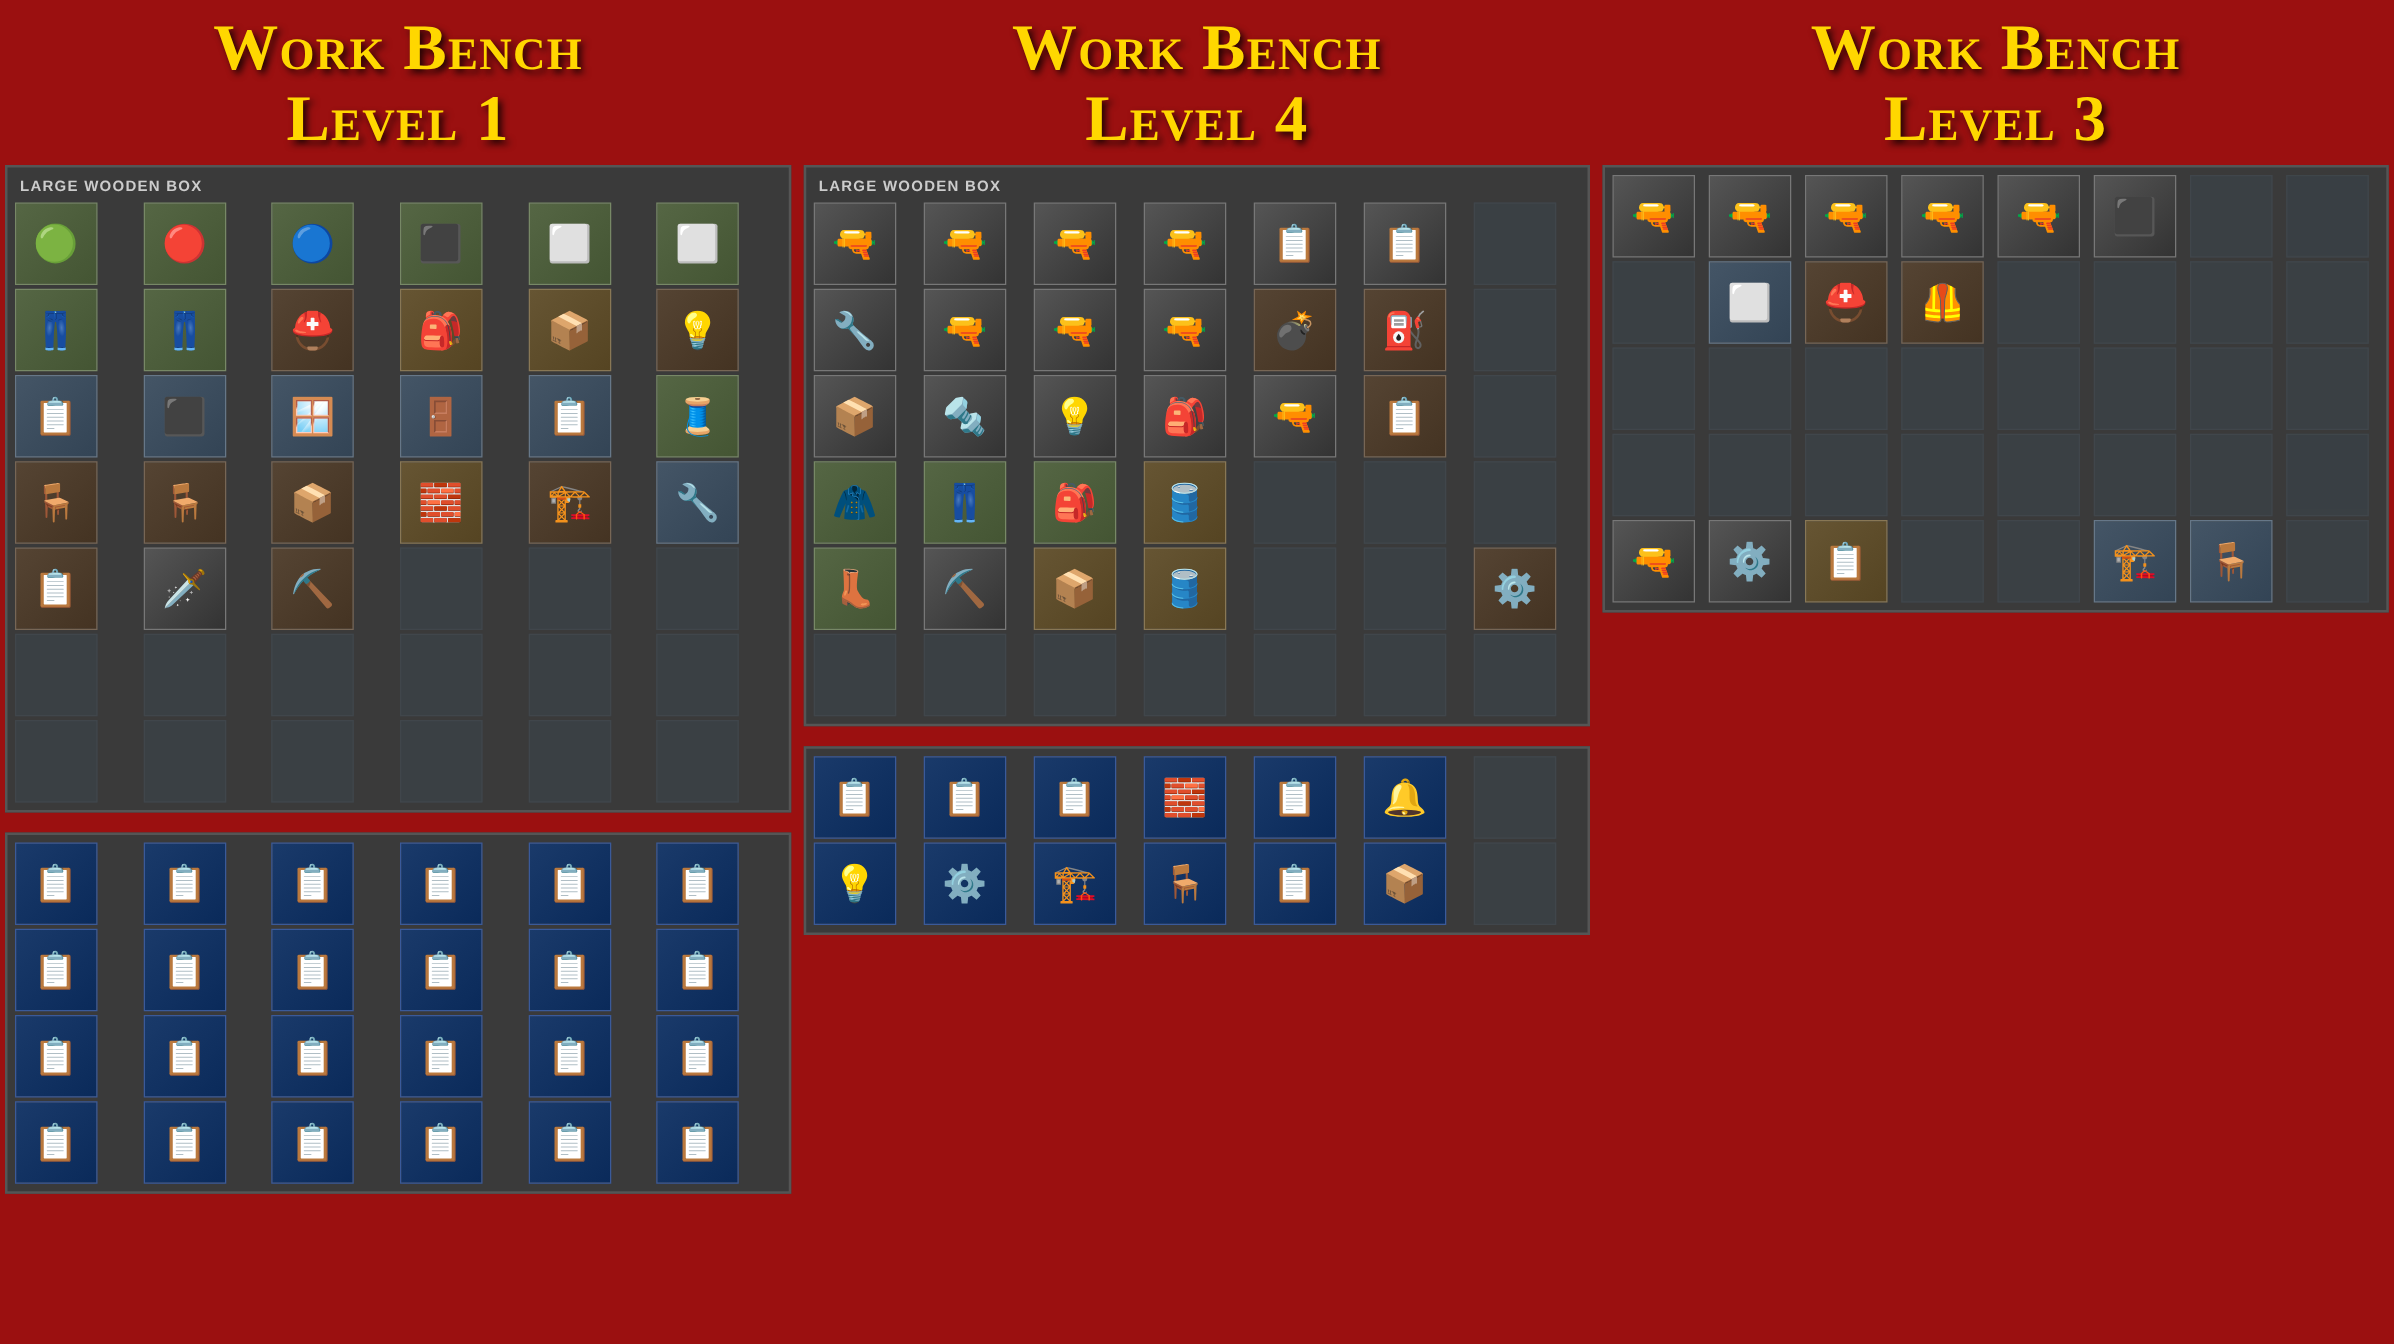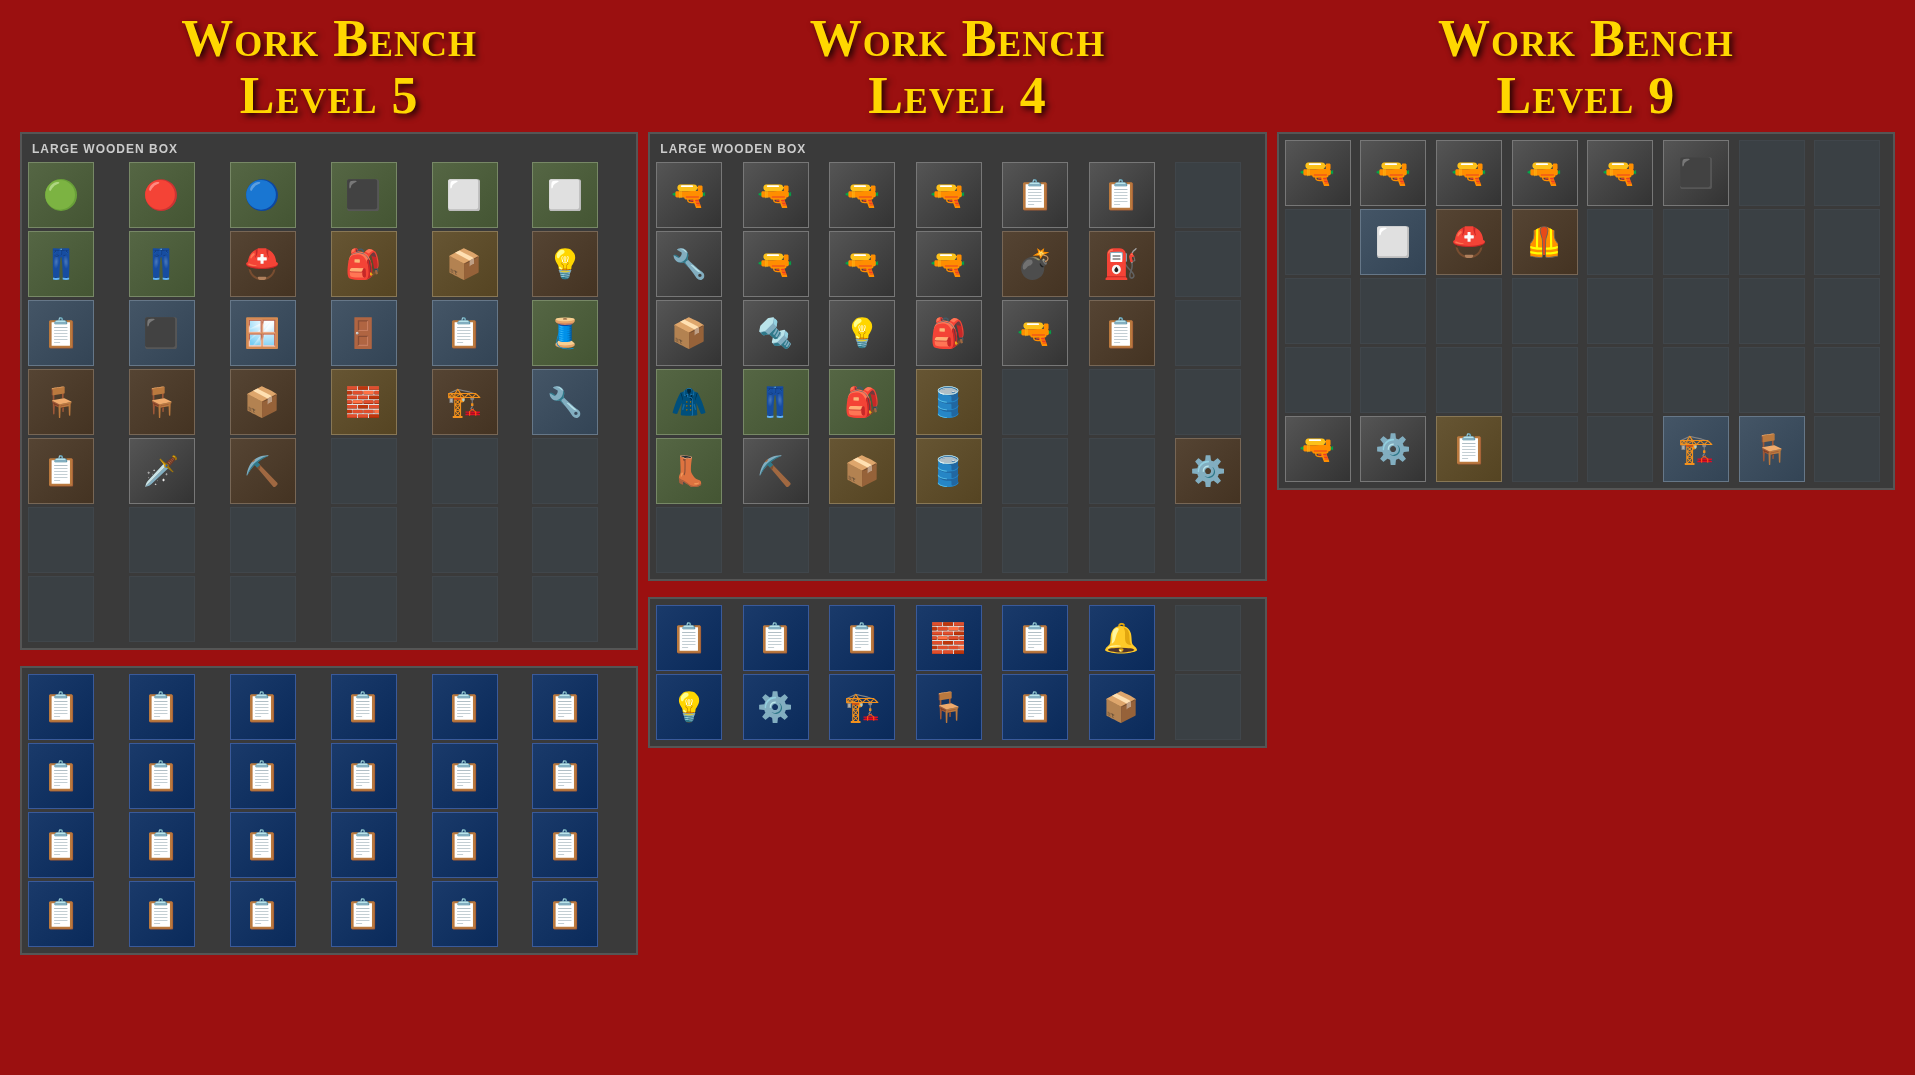--- a/index.html
+++ b/index.html
@@ -10,21 +10,21 @@
       font-family: 'Georgia', serif;
       overflow: hidden;
       position: relative;
     }
 
     .main-container {
       display: flex;
       flex-direction: row;
       width: 100%;
       height: 100%;
-      padding: 10px 20px;
+      padding: 10px 4px;
       gap: 10px;
     }
 
     .bench-section {
       display: flex;
       flex-direction: column;
       align-items: center;
       flex: 1;
     }
 
@@ -75,21 +75,21 @@
     .spacer { height: 8px; }
   </style>
 </head>
 <body>
 
 <div class="main-container">
 
   <div class="bench-section bench1">
     <div class="bench-title">
       <span>Work Bench</span><br>
-      <span>Level 5</span>
+      <span>Level 1</span>
     </div>
 
     <div class="inventory-panel">
       <div class="panel-label">LARGE WOODEN BOX</div>
       <div class="item-grid grid-6" id="bench1-grid">
           <div style="width: 66px; height: 66px; display: flex; align-items: center; justify-content: center; border: 1px solid rgb(119, 136, 102); font-size: 29px; background: linear-gradient(135deg, rgb(85, 102, 68), rgb(68, 85, 51));">🟢</div>
           <div style="width: 66px; height: 66px; display: flex; align-items: center; justify-content: center; border: 1px solid rgb(119, 136, 102); font-size: 29px; background: linear-gradient(135deg, rgb(85, 102, 68), rgb(68, 85, 51));">🔴</div>
           <div style="width: 66px; height: 66px; display: flex; align-items: center; justify-content: center; border: 1px solid rgb(119, 136, 102); font-size: 29px; background: linear-gradient(135deg, rgb(85, 102, 68), rgb(68, 85, 51));">🔵</div>
           <div style="width: 66px; height: 66px; display: flex; align-items: center; justify-content: center; border: 1px solid rgb(119, 136, 102); font-size: 29px; background: linear-gradient(135deg, rgb(85, 102, 68), rgb(68, 85, 51));">⬛</div>
           <div style="width: 66px; height: 66px; display: flex; align-items: center; justify-content: center; border: 1px solid rgb(119, 136, 102); font-size: 29px; background: linear-gradient(135deg, rgb(85, 102, 68), rgb(68, 85, 51));">⬜</div>
@@ -237,21 +237,21 @@
           <div style="width: 66px; height: 66px; display: flex; align-items: center; justify-content: center; border: 1px solid rgb(58, 90, 154); font-size: 29px; background: linear-gradient(135deg, rgb(26, 58, 106), rgb(10, 42, 90));">📋</div>
           <div style="width: 66px; height: 66px; display: flex; align-items: center; justify-content: center; border: 1px solid rgb(58, 90, 154); font-size: 29px; background: linear-gradient(135deg, rgb(26, 58, 106), rgb(10, 42, 90));">📦</div>
           <div style="width: 66px; height: 66px; display: flex; align-items: center; justify-content: center; border: 1px solid rgb(74, 90, 101); font-size: 29px; background: rgb(58, 74, 85); opacity: 0.4;"></div>
         </div>
     </div>
   </div>
 
   <div class="bench-section bench3">
     <div class="bench-title">
       <span>Work Bench</span><br>
-      <span>Level 9</span>
+      <span>Level 3</span>
     </div>
 
     <div class="inventory-panel">
       <div class="item-grid grid-8" id="bench3-grid">
           <div style="width: 66px; height: 66px; display: flex; align-items: center; justify-content: center; border: 1px solid rgb(119, 119, 119); font-size: 29px; background: linear-gradient(135deg, rgb(85, 85, 85), rgb(51, 51, 51));">🔫</div>
           <div style="width: 66px; height: 66px; display: flex; align-items: center; justify-content: center; border: 1px solid rgb(119, 119, 119); font-size: 29px; background: linear-gradient(135deg, rgb(85, 85, 85), rgb(51, 51, 51));">🔫</div>
           <div style="width: 66px; height: 66px; display: flex; align-items: center; justify-content: center; border: 1px solid rgb(119, 119, 119); font-size: 29px; background: linear-gradient(135deg, rgb(85, 85, 85), rgb(51, 51, 51));">🔫</div>
           <div style="width: 66px; height: 66px; display: flex; align-items: center; justify-content: center; border: 1px solid rgb(119, 119, 119); font-size: 29px; background: linear-gradient(135deg, rgb(85, 85, 85), rgb(51, 51, 51));">🔫</div>
           <div style="width: 66px; height: 66px; display: flex; align-items: center; justify-content: center; border: 1px solid rgb(119, 119, 119); font-size: 29px; background: linear-gradient(135deg, rgb(85, 85, 85), rgb(51, 51, 51));">🔫</div>
           <div style="width: 66px; height: 66px; display: flex; align-items: center; justify-content: center; border: 1px solid rgb(119, 119, 119); font-size: 29px; background: linear-gradient(135deg, rgb(85, 85, 85), rgb(51, 51, 51));">⬛</div>

